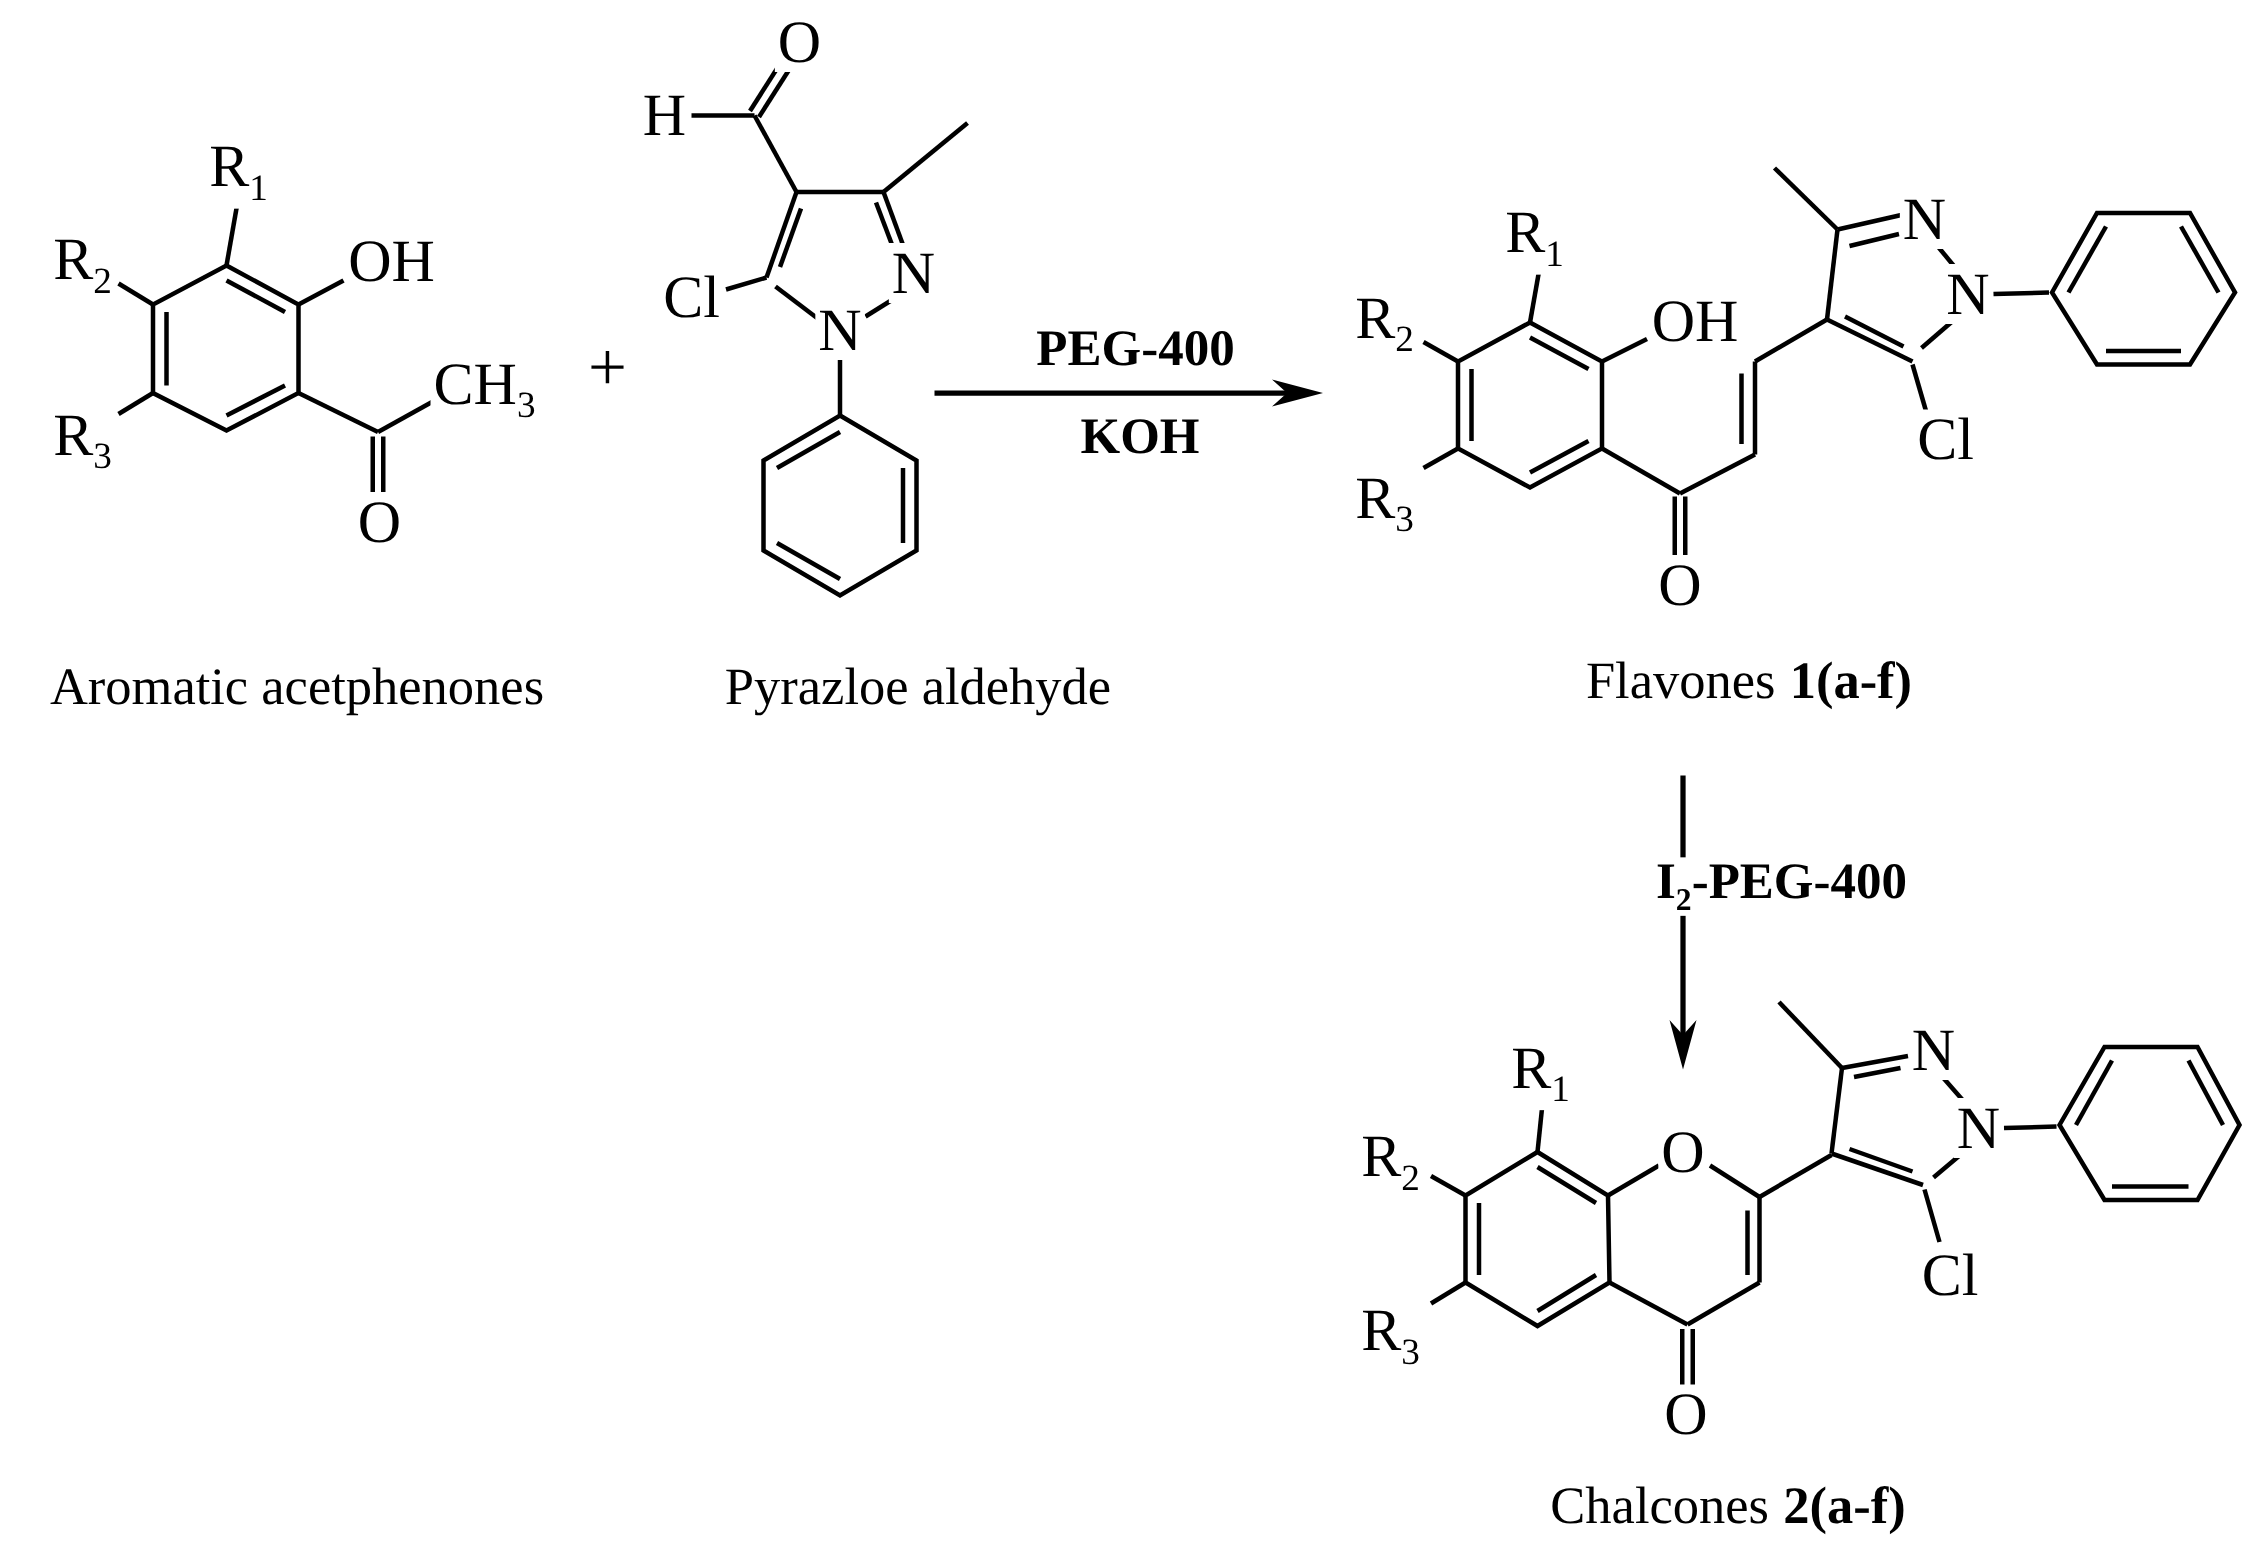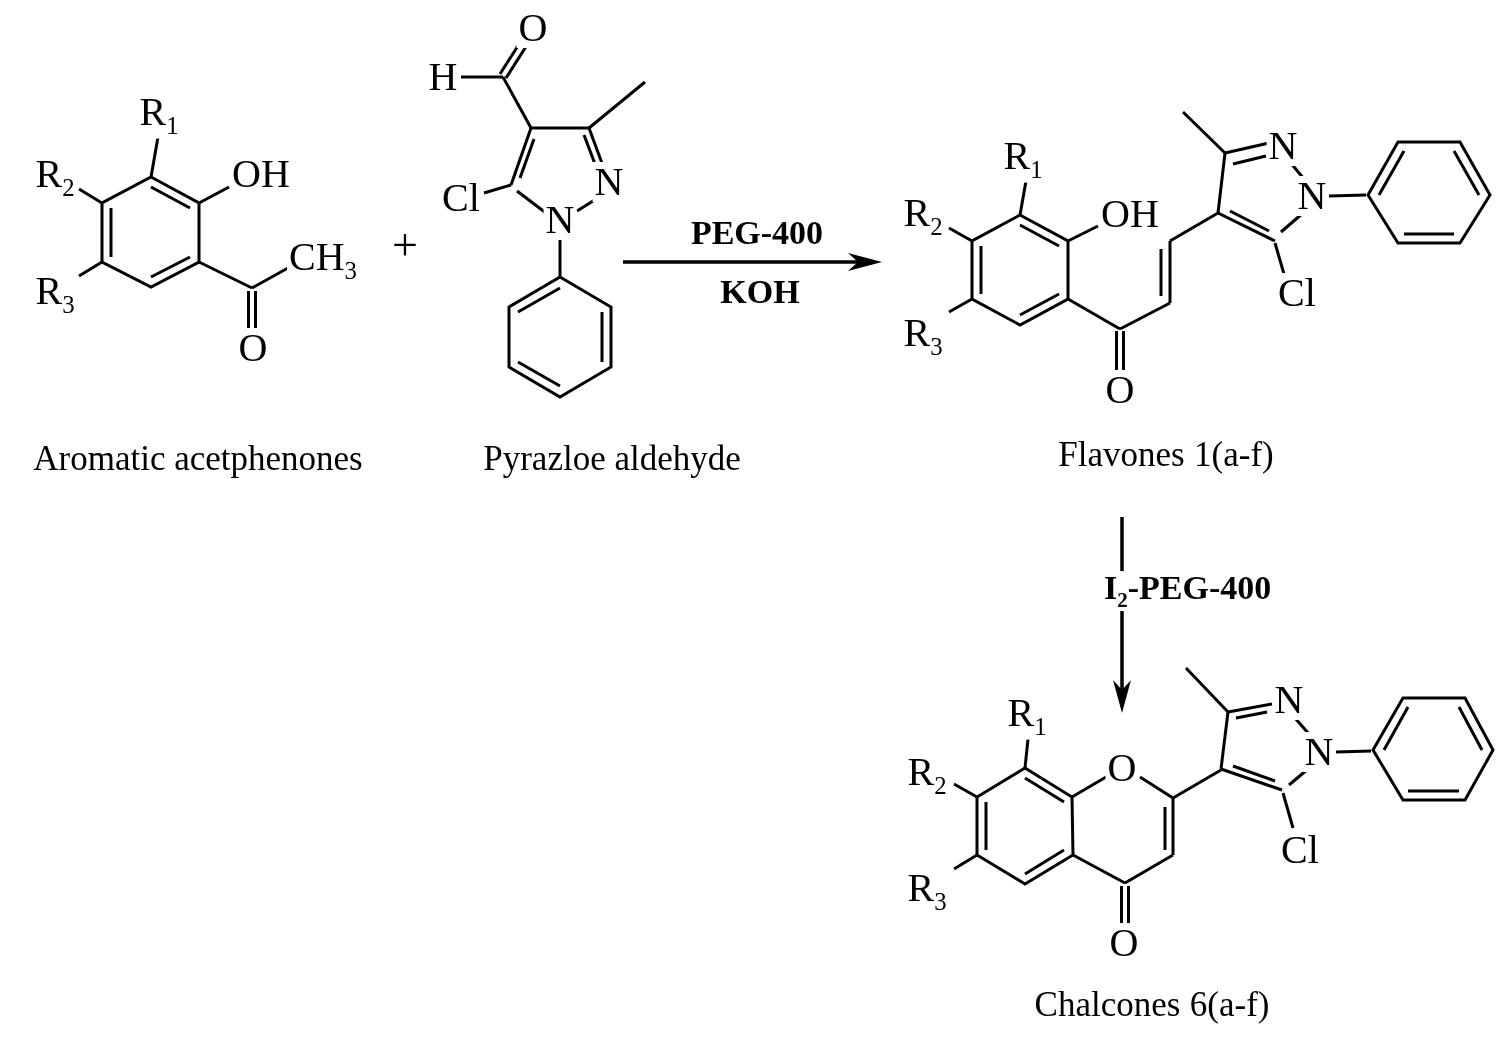--- a/index.html
+++ b/index.html
@@ -6,21 +6,21 @@
   .canvas{position:relative;width:1512px;height:1043px;background:#ffffff;overflow:hidden;
           font-family:"Liberation Serif","DejaVu Serif",serif;color:#000;}
   svg.bonds{position:absolute;left:0;top:0;}
   .lbl{position:absolute;transform:translate(-50%,-50%);white-space:nowrap;line-height:1;
        background:#fff;padding:0 2px;text-align:center;color:#000;}
   .atom{font-size:40px;}
   .caption{font-size:35px;}
   .reagent{font-size:34px;font-weight:bold;}
   .plus{font-size:46px;}
   sub{font-size:0.62em;}
-  .cb{margin-left:0.27em;font-weight:normal;}
+  .cb{margin-left:0.27em;font-weight:bold;}
   .anchor-left{transform:translate(0,-50%);}
 </style>
 </head>
 <body>
 
 <div class="canvas">
 
   <svg class="bonds" width="1512" height="1043" viewBox="0 0 1512 1043">
     <g stroke="#000" stroke-width="3" fill="none">
 
@@ -210,15 +210,15 @@
   <div class="lbl reagent anchor-left" style="left:1102px;top:591px"><span>I</span><sub>2</sub><span>-PEG-400</span></div>
 
   <div class="lbl atom" style="left:1027px;top:716px"><span>R</span><sub>1</sub></div>
   <div class="lbl atom" style="left:927px;top:775px"><span>R</span><sub>2</sub></div>
   <div class="lbl atom" style="left:927px;top:891px"><span>R</span><sub>3</sub></div>
   <div class="lbl atom" style="left:1122px;top:768px">O</div>
   <div class="lbl atom" style="left:1124px;top:943px">O</div>
   <div class="lbl atom" style="left:1289px;top:700px">N</div>
   <div class="lbl atom" style="left:1319px;top:752px">N</div>
   <div class="lbl atom" style="left:1300px;top:850px">Cl</div>
-  <div class="lbl caption" style="left:1152px;top:1004px"><span>Chalcones</span><span class="cb">6(a-f)</span></div>
+  <div class="lbl caption" style="left:1152px;top:1004px"><span>Chalcones</span><span class="cb">2(a-f)</span></div>
 
 </div>
 
 </body></html>

